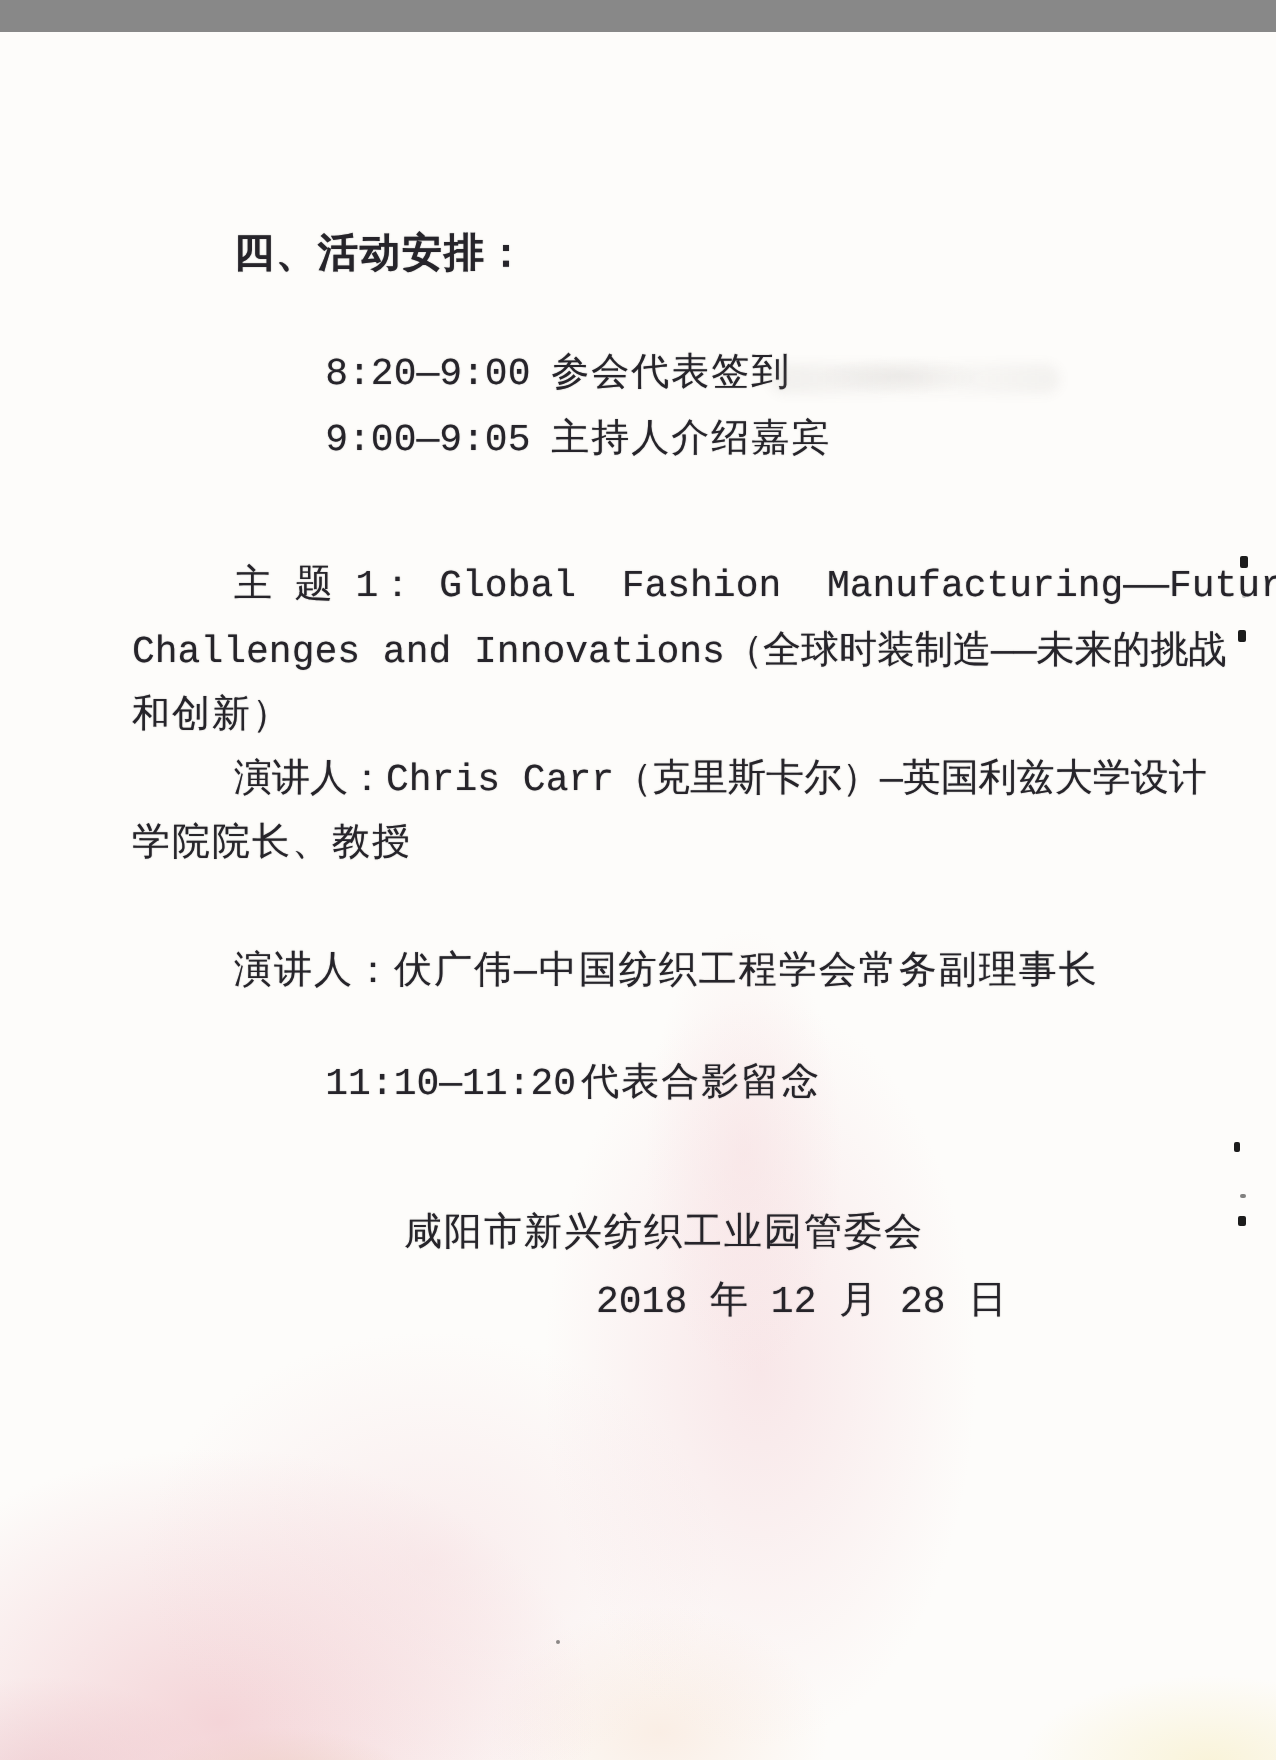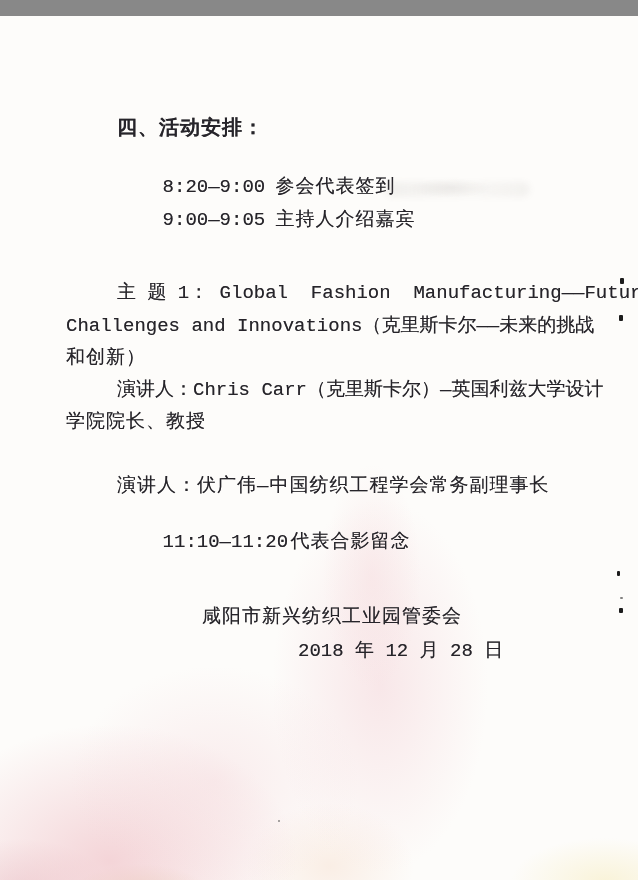--- a/index.html
+++ b/index.html
@@ -54,21 +54,21 @@
   </div>
 
   <div class="ln indent" style="top:168px">
     <span class="time">9:00—9:05</span><span class="cjk">主持人介绍嘉宾</span>
   </div>
 
 
 
   <div class="ln indent" style="top:265px">主 题 1： Global  Fashion  Manufacturing——Future</div>
 
-  <div class="ln" style="top:298px">Challenges and Innovations（克里斯卡尔——未来的挑战</div>
+  <div class="ln" style="top:298px">Challenges and Innovations（全球时装制造——未来的挑战</div>
 
   <div class="ln cjk" style="top:330px">和创新）</div>
 
   <div class="ln cjk" style="top:394px">学院院长、教授</div>
 
   <div class="ln indent" style="top:362px">演讲人：Chris Carr（克里斯卡尔）—英国利兹大学设计</div>
 
 
   <div class="ln indent cjk" style="top:458px">演讲人：伏广伟—中国纺织工程学会常务副理事长</div>
 

